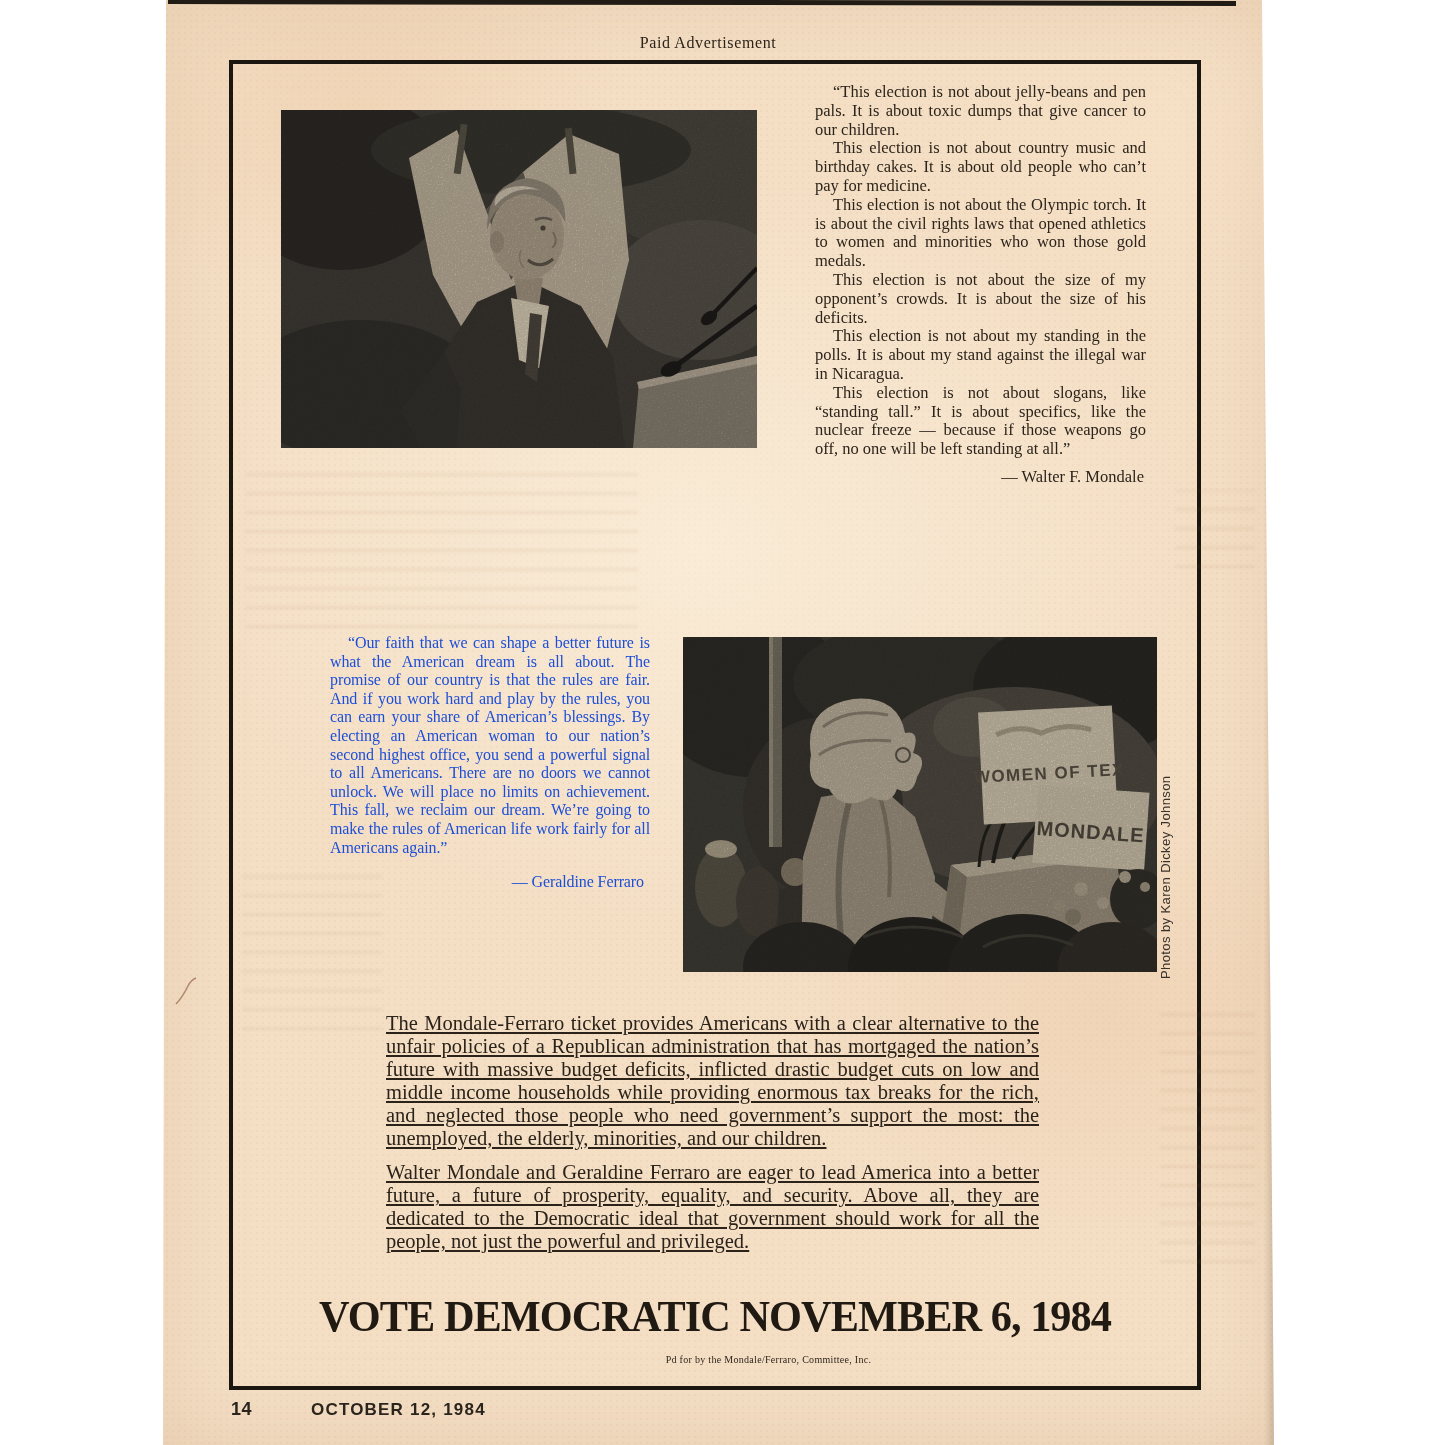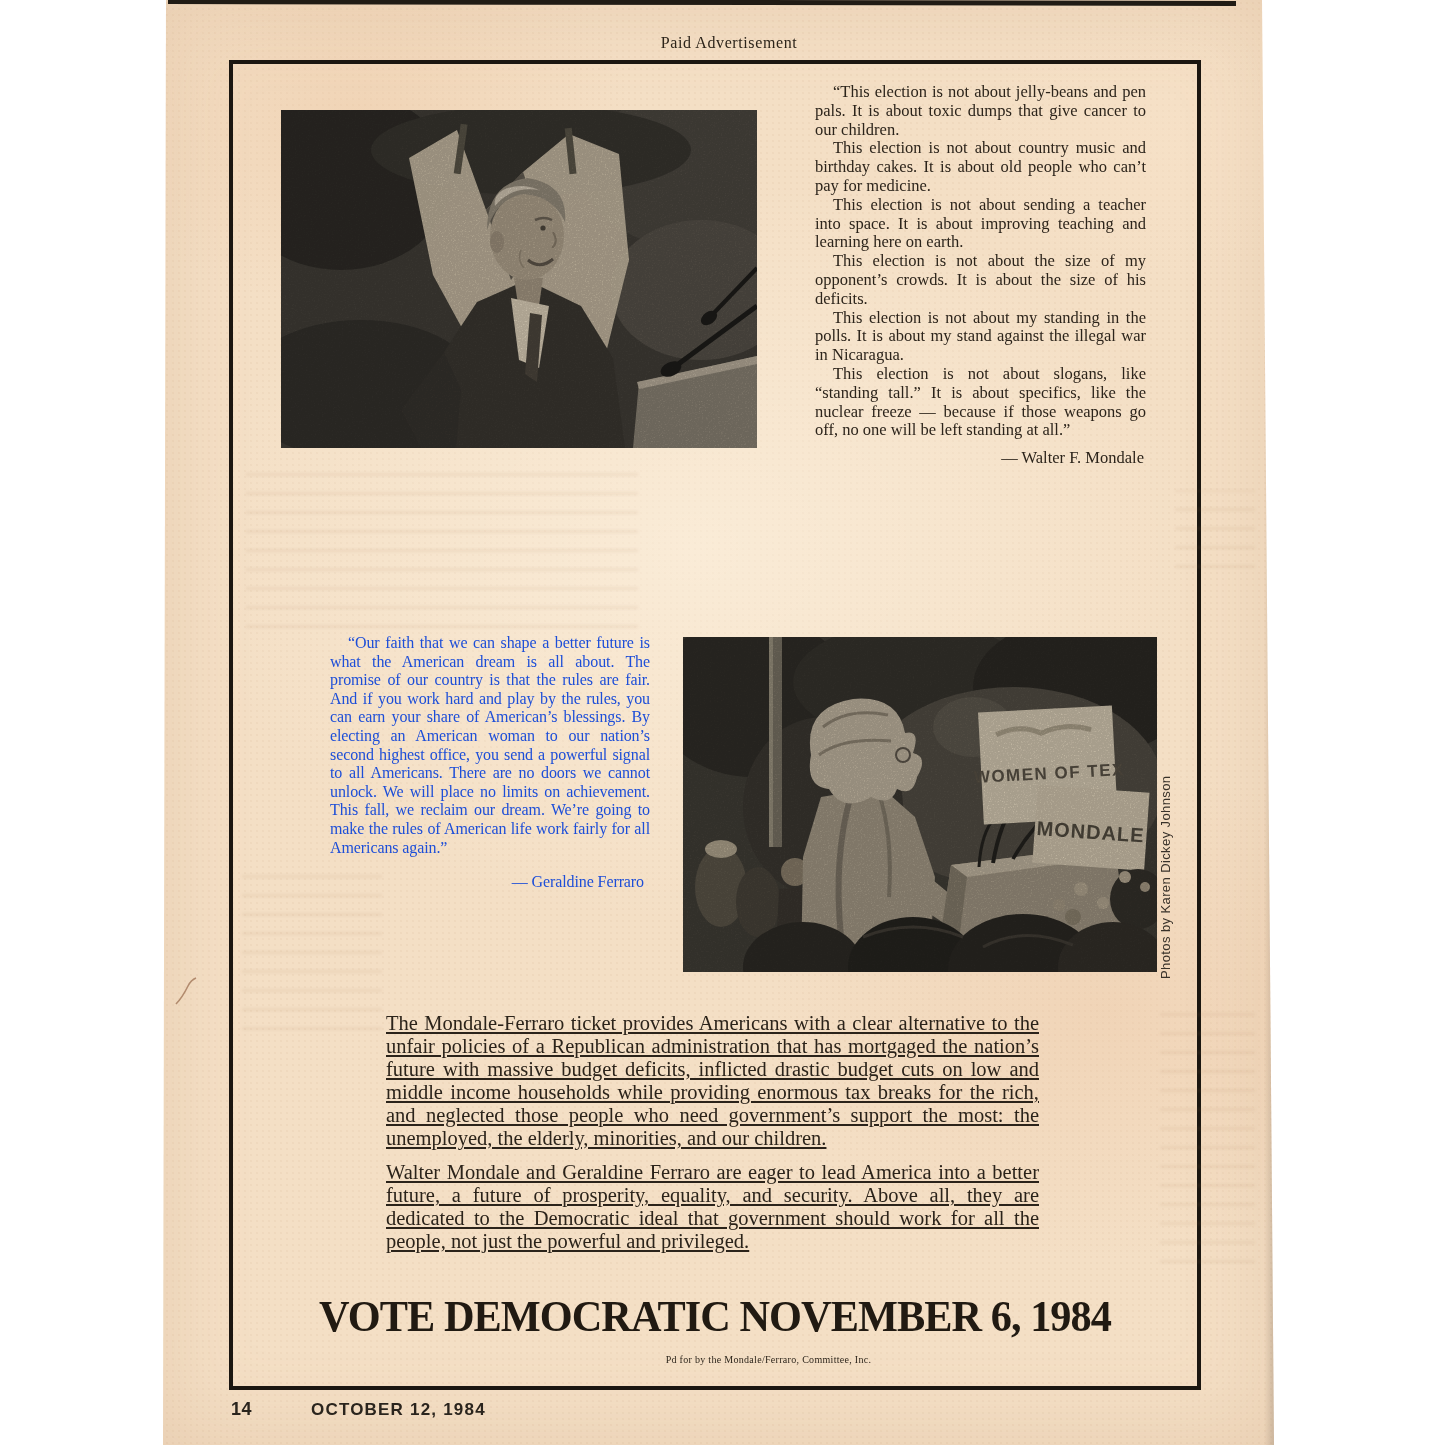--- a/index.html
+++ b/index.html
@@ -15,21 +15,21 @@
            radial-gradient(ellipse 300px 200px at 90% 10%, rgba(248,226,200,.5), transparent 70%),
            radial-gradient(rgba(151,99,66,.055) 1px, transparent 1.5px);
          background-size:auto,auto,auto,auto,6px 6px;
          box-shadow:inset 0 0 90px rgba(188,136,96,.22);
          clip-path:polygon(8px 0px,1104px 0px,1116px 1445px,5px 1445px);}
   .paper-edge-shadow{position:absolute;top:0;right:2px;width:10px;height:1445px;
          background:linear-gradient(to right, transparent, rgba(120,105,90,.28));}
   .top-edge-line{position:absolute;left:168px;top:0;width:1068px;height:5px;background:#201b14;
          transform:rotate(.1deg);}
   
-  .paid-ad{position:absolute;left:247px;top:34px;width:964px;text-align:center;
+  .paid-ad{position:absolute;left:226px;top:34px;width:964px;text-align:center;
          font-size:16px;letter-spacing:.6px;color:#2c241a;}
   .ad-frame{position:absolute;left:229px;top:60px;width:964px;height:1322px;
          border:4px solid #1b1610;}
   .footer{position:absolute;left:231px;top:1399px;width:964px;
          font-family:"Liberation Sans",sans-serif;color:#2a241d;}
   .pageno{position:absolute;left:0;top:0;font-size:18px;font-weight:bold;letter-spacing:.5px;}
   .pagedate{position:absolute;left:80px;top:1px;font-size:17px;font-weight:bold;letter-spacing:1.2px;}
   
   .photo{position:absolute;filter:sepia(.28) saturate(.85) contrast(.92) brightness(1.04);}
   .photo svg{display:block;width:100%;height:100%;}
@@ -128,21 +128,21 @@
       <ellipse cx="390" cy="259" rx="11" ry="7" fill="#12100d" transform="rotate(-25 390 259)"></ellipse>
       <path d="M476,158 L430,206" stroke="#12100d" stroke-width="4"></path>
       <ellipse cx="428" cy="208" rx="9" ry="6" fill="#12100d" transform="rotate(-35 428 208)"></ellipse>
       <rect width="476" height="338" filter="url(#gr1)" opacity="0.3"></rect>
     </svg>
   </div>
 
   <div class="col-quotes">
     <p>“This election is not about jelly-beans and pen pals. It is about toxic dumps that give cancer to our children.</p>
     <p>This election is not about country music and birthday cakes. It is about old people who can’t pay for medicine.</p>
-    <p>This election is not about sending a teacher into space. It is about improving teaching and learning here on earth.</p>
+    <p>This election is not about the Olympic torch. It is about the civil rights laws that opened athletics to women and minorities who won those gold medals.</p>
     <p>This election is not about the size of my opponent’s crowds. It is about the size of his deficits.</p>
     <p>This election is not about my standing in the polls. It is about my stand against the illegal war in Nicaragua.</p>
     <p>This election is not about slogans, like “standing tall.” It is about specifics, like the nuclear freeze — because if those weapons go off, no one will be left standing at all.”</p>
     <p class="attr">— Walter F. Mondale</p>
   </div>
 
   <div class="ferraro-quote">
     <p>“Our faith that we can shape a better future is what the American dream is all about. The promise of our country is that the rules are fair. And if you work hard and play by the rules, you can earn your share of American’s blessings. By electing an American woman to our nation’s second highest office, you send a powerful signal to all Americans. There are no doors we cannot unlock. We will place no limits on achievement. This fall, we reclaim our dream. We’re going to make the rules of American life work fairly for all Americans again.”</p>
     <p class="attr">— Geraldine Ferraro</p>
   </div>

